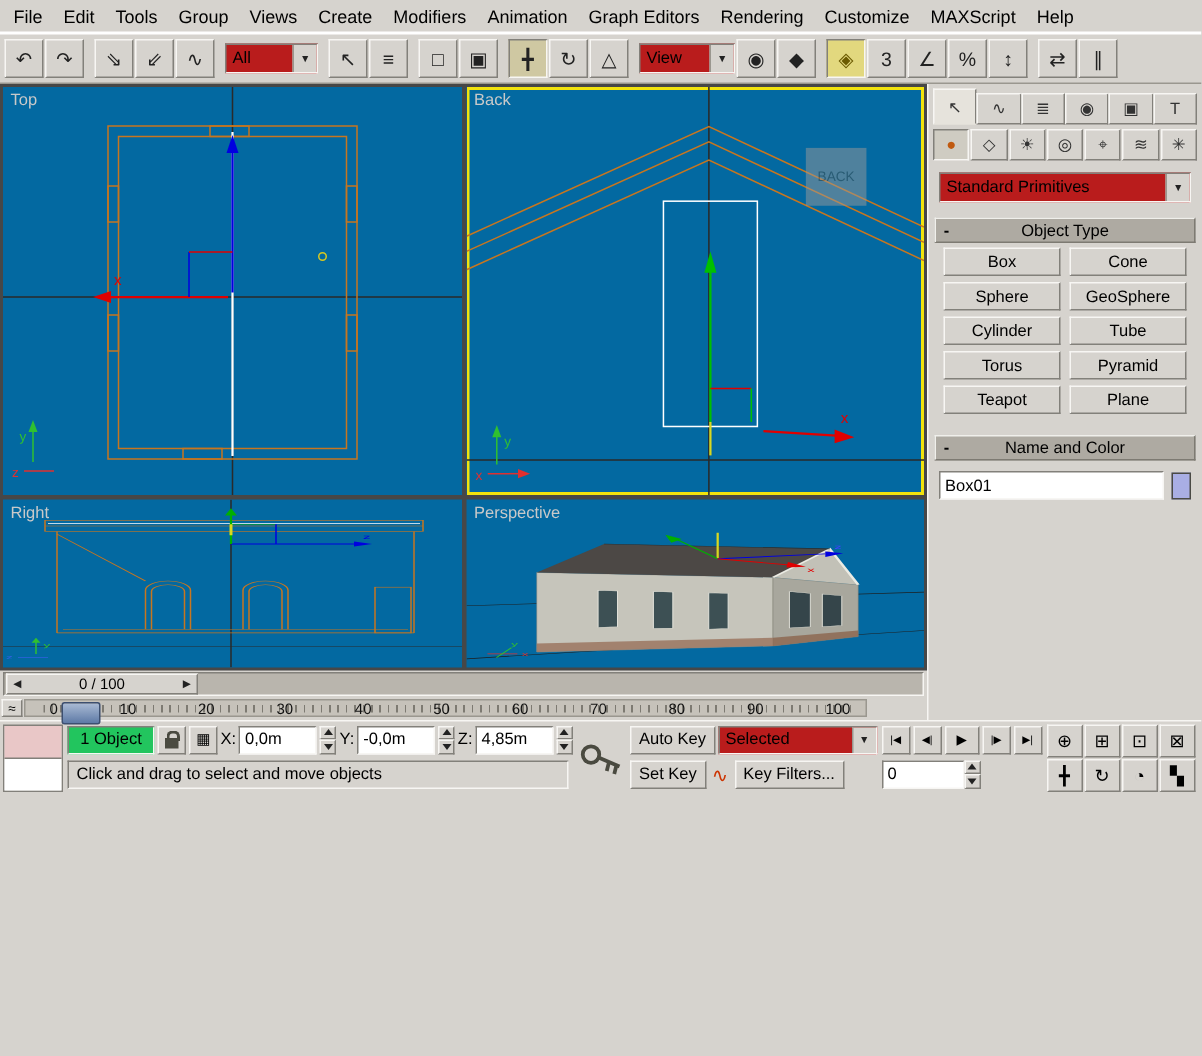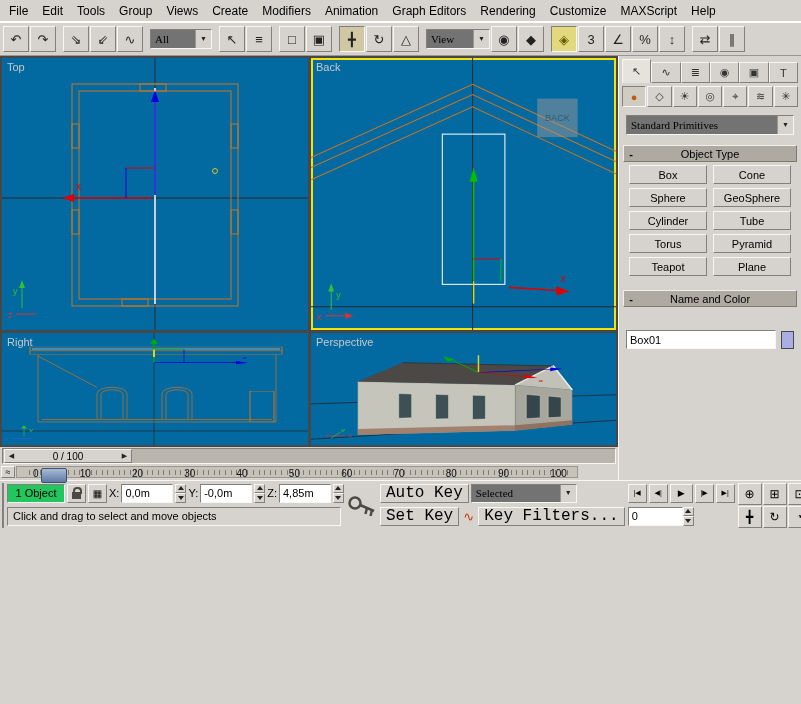--- a/index.html
+++ b/index.html
@@ -12,21 +12,21 @@
   
   .menubar{height:22px;display:flex;align-items:center;background:#d6d3ce;border-bottom:1px solid #fff;padding-left:2px;}
   .menu-items{display:flex;}
   .menu-item{padding:3px 7px;font-size:12px;white-space:nowrap;}
   
   .toolbar{height:34px;display:flex;align-items:center;gap:1px;background:#d6d3ce;border-top:1px solid #fff;border-bottom:1px solid #9a978f;padding:0 3px;}
   .tbtn{width:26px;height:26px;display:flex;align-items:center;justify-content:center;font-size:13px;line-height:1;color:#222;}
   .tbtn.active{background:#cfc8a2;border-color:#82807a #f7f6f3 #f7f6f3 #82807a;}
   .tbtn.snap-on{background:#e2d87e;border-color:#82807a #f7f6f3 #f7f6f3 #82807a;color:#6b5a00;}
   .tsep{width:5px;height:26px;}
-  .combo{height:20px;background:#737373;border:1px solid;border-color:#82807a #f7f6f3 #f7f6f3 #82807a;display:flex;align-items:center;font-family:Liberation Serif, serif;}
+  .combo{height:20px;background:#b91c1c;border:1px solid;border-color:#82807a #f7f6f3 #f7f6f3 #82807a;display:flex;align-items:center;}
   .combo.w62{width:62px;}
   .combo.w64{width:64px;}
   .combo-text{flex:1;padding:0 4px;font-size:11px;overflow:hidden;white-space:nowrap;}
   .combo-arrow{width:16px;height:100%;background:#d6d3ce;border-left:1px solid #9a978f;font-size:7px;display:flex;align-items:center;justify-content:center;color:#222;}
   
   .main{flex:1;display:flex;min-height:0;}
   .left-col{width:618px;display:flex;flex-direction:column;}
   .viewports{height:556px;background:#474747;display:grid;grid-template-columns:306px 1fr;grid-template-rows:272px 1fr;gap:3px;padding:2px;}
   .viewport{position:relative;background:#0369a1;overflow:hidden;}
   .viewport.active{box-shadow:0 0 0 2px #f2e30d inset;}
@@ -57,21 +57,21 @@
   .cp-cat.active{background:#cfccc2;border-color:#82807a #f7f6f3 #f7f6f3 #82807a;color:#c05a10;}
   .cp-combo{margin:5px 7px 2px;}
   .rollout-header{height:17px;margin:8px 4px 0;background:#aeaaa2;border:1px solid;border-color:#f0efeb #7d7a72 #7d7a72 #f0efeb;display:flex;align-items:center;font-size:11px;}
   .rollout-minus{width:14px;text-align:center;font-weight:bold;}
   .rollout-title{flex:1;text-align:center;margin-right:14px;}
   .autogrid-row{display:flex;align-items:center;gap:5px;padding:6px 0 3px 36px;}
   .checkbox{width:12px;height:12px;background:#d6d3ce;border:1px solid;border-color:#82807a #f7f6f3 #f7f6f3 #82807a;}
   .disabled-text{color:#8a877f;}
   .obj-buttons{display:grid;grid-template-columns:1fr 1fr;gap:4px 6px;padding:3px 10px 6px;}
   .obj-btn{height:19px;font-size:11px;}
-  .name-row{display:flex;gap:5px;padding:7px 7px;align-items:center;margin-top:16px;}
+  .name-row{display:flex;gap:5px;padding:7px 7px;align-items:center;}
   .name-field{flex:1;height:19px;background:#fff;border:1px solid;border-color:#82807a #f7f6f3 #f7f6f3 #82807a;font-size:11px;padding:0 3px;font-family:inherit;}
   .color-swatch{width:18px;height:18px;background:#a9aee4;border:1px solid #4a4a44;}
   
   .statusbar{height:50px;display:flex;background:#d6d3ce;border-top:1px solid #f7f6f3;padding:2px 2px;gap:3px;}
   .mini-listener{width:40px;display:flex;flex-direction:column;border:1px solid #82807a;}
   .ml-pink{flex:1;background:#e9c7c7;border-bottom:1px solid #82807a;}
   .ml-white{flex:1;background:#fff;}
   .sb-col{display:flex;flex-direction:column;gap:3px;}
   .sb-row{display:flex;gap:2px;align-items:center;height:20px;}
   .sel-status{width:58px;height:19px;display:flex;align-items:center;justify-content:center;background:#22c55e;font-size:11px;}
@@ -81,21 +81,21 @@
   .coord{display:flex;align-items:center;gap:2px;}
   .coord-label{font-size:11px;}
   .coord-field{width:52px;height:19px;background:#fff;display:flex;align-items:center;padding:0 3px;font-size:11px;}
   .spinner{width:11px;height:19px;display:flex;flex-direction:column;}
   .spin{flex:1;position:relative;background:#d6d3ce;border:1px solid;border-color:#f7f6f3 #82807a #82807a #f7f6f3;}
   .spin::after{content:"";position:absolute;left:50%;top:50%;transform:translate(-50%,-50%);border-left:3px solid transparent;border-right:3px solid transparent;}
   .spin.up::after{border-bottom:4px solid #222;}
   .spin.down::after{border-top:4px solid #222;}
   .prompt{width:334px;height:19px;display:flex;align-items:center;padding:0 5px;border:1px solid;border-color:#82807a #f7f6f3 #f7f6f3 #82807a;font-size:11px;white-space:nowrap;overflow:hidden;}
   .key-wrap{width:32px;display:flex;align-items:center;justify-content:center;}
-  .sb-textbtn{height:19px;padding:0 5px;font-size:16px;display:flex;align-items:center;white-space:nowrap;font-family:Liberation Mono, monospace;}
+  .sb-textbtn{height:19px;padding:0 5px;font-size:11px;display:flex;align-items:center;white-space:nowrap;}
   .keymode-combo{width:106px;height:19px;}
   .curve-glyph{width:15px;color:#cc3300;font-size:13px;display:flex;align-items:center;justify-content:center;}
   .pb-btn{width:19px;height:19px;font-size:7px;display:flex;align-items:center;justify-content:center;padding:0;white-space:nowrap;}
   .pb-btn.play{width:23px;font-size:9px;}
   .frame-wrap{display:flex;height:19px;}
   .frame-field{width:55px;height:19px;background:#fff;display:flex;align-items:center;padding:0 3px;font-size:11px;}
   .sb-nav{display:grid;grid-template-columns:repeat(4,24px);grid-auto-rows:22px;gap:1px;align-content:center;}
   .nav-btn{display:flex;align-items:center;justify-content:center;font-size:12px;padding:0;}
 </style>
 </head>

